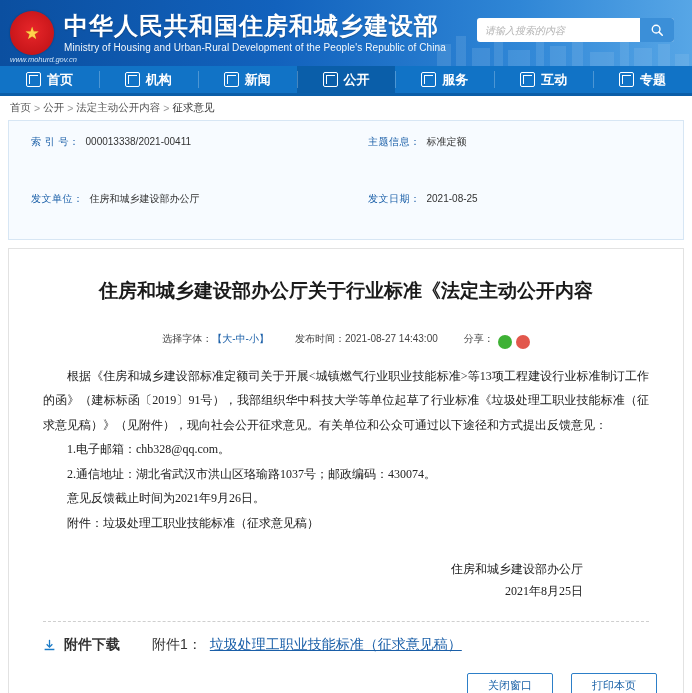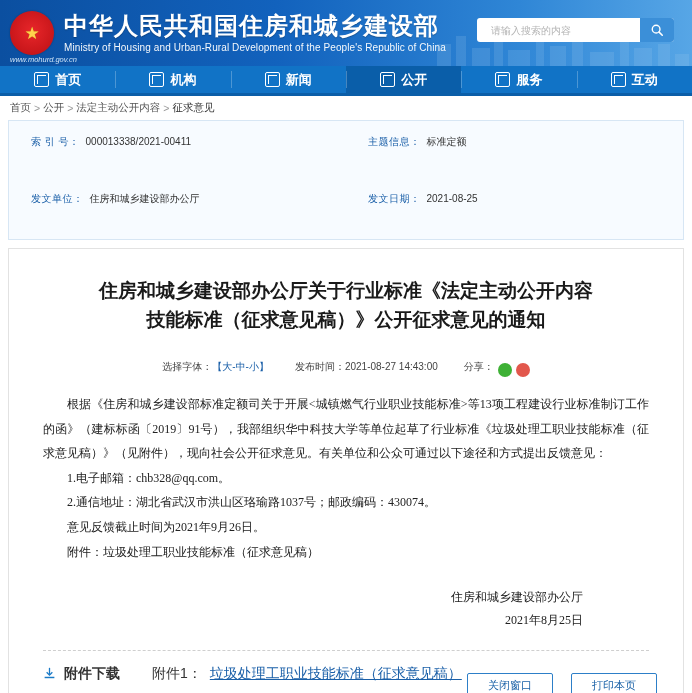--- a/index.html
+++ b/index.html
@@ -71,25 +71,26 @@
     width: 197px; height: 24px;
     background: #fff;
     border-radius: 3px;
     display: flex;
     align-items: center;
   }
   .search-box input {
     border: 0; outline: 0;
     flex: 1 1 auto;
     height: 100%;
-    padding: 0 14px;
+    padding: 0 8px;
     font-size: 10px;
     color: #333;
     background: transparent;
     font-family: "Liberation Sans", sans-serif;
+    font-style: italic;
   }
   .search-box input::placeholder { color: #b4b4b4; }
   .search-btn {
     width: 34px; height: 100%;
     background: #3b8fd8;
     border-radius: 0 3px 3px 0;
     display: flex; align-items: center; justify-content: center;
     cursor: pointer;
   }
   .search-btn svg { display:block; }
@@ -337,20 +338,24 @@
     <span>公开</span>
   </div>
   <div class="nav-item">
     <span class="nav-ico"></span>
     <span>服务</span>
   </div>
   <div class="nav-item">
     <span class="nav-ico"></span>
     <span>互动</span>
   </div>
+  <div class="nav-item">
+    <span class="nav-ico"></span>
+    <span>专题</span>
+  </div>
 </div>
 
 <div class="breadcrumb">
   <a>首页</a>
   <span class="sep">&gt;</span>
   <a>公开</a>
   <span class="sep">&gt;</span>
   <a>法定主动公开内容</a>
   <span class="sep">&gt;</span>
   <span class="current">征求意见</span>
@@ -381,21 +386,20 @@
     <div class="meta-row">
       <span class="meta-label">主 题 词：</span>
       <span class="meta-value"></span>
     </div>
   </div>
 </div>
 
 <div class="article">
   <div class="doc-title">
     <div>住房和城乡建设部办公厅关于行业标准《法定主动公开内容</div>
-    <div>技能标准（征求意见稿）》公开征求意见的通知</div>
   </div>
 
   <div class="doc-tools">
     <div class="fontsize">
       <span>选择字体：</span><a>【大-中-小】</a>
     </div>
     <div>
       <span>发布时间：</span><span>2021-08-27 14:43:00</span>
     </div>
     <div class="share-row">

